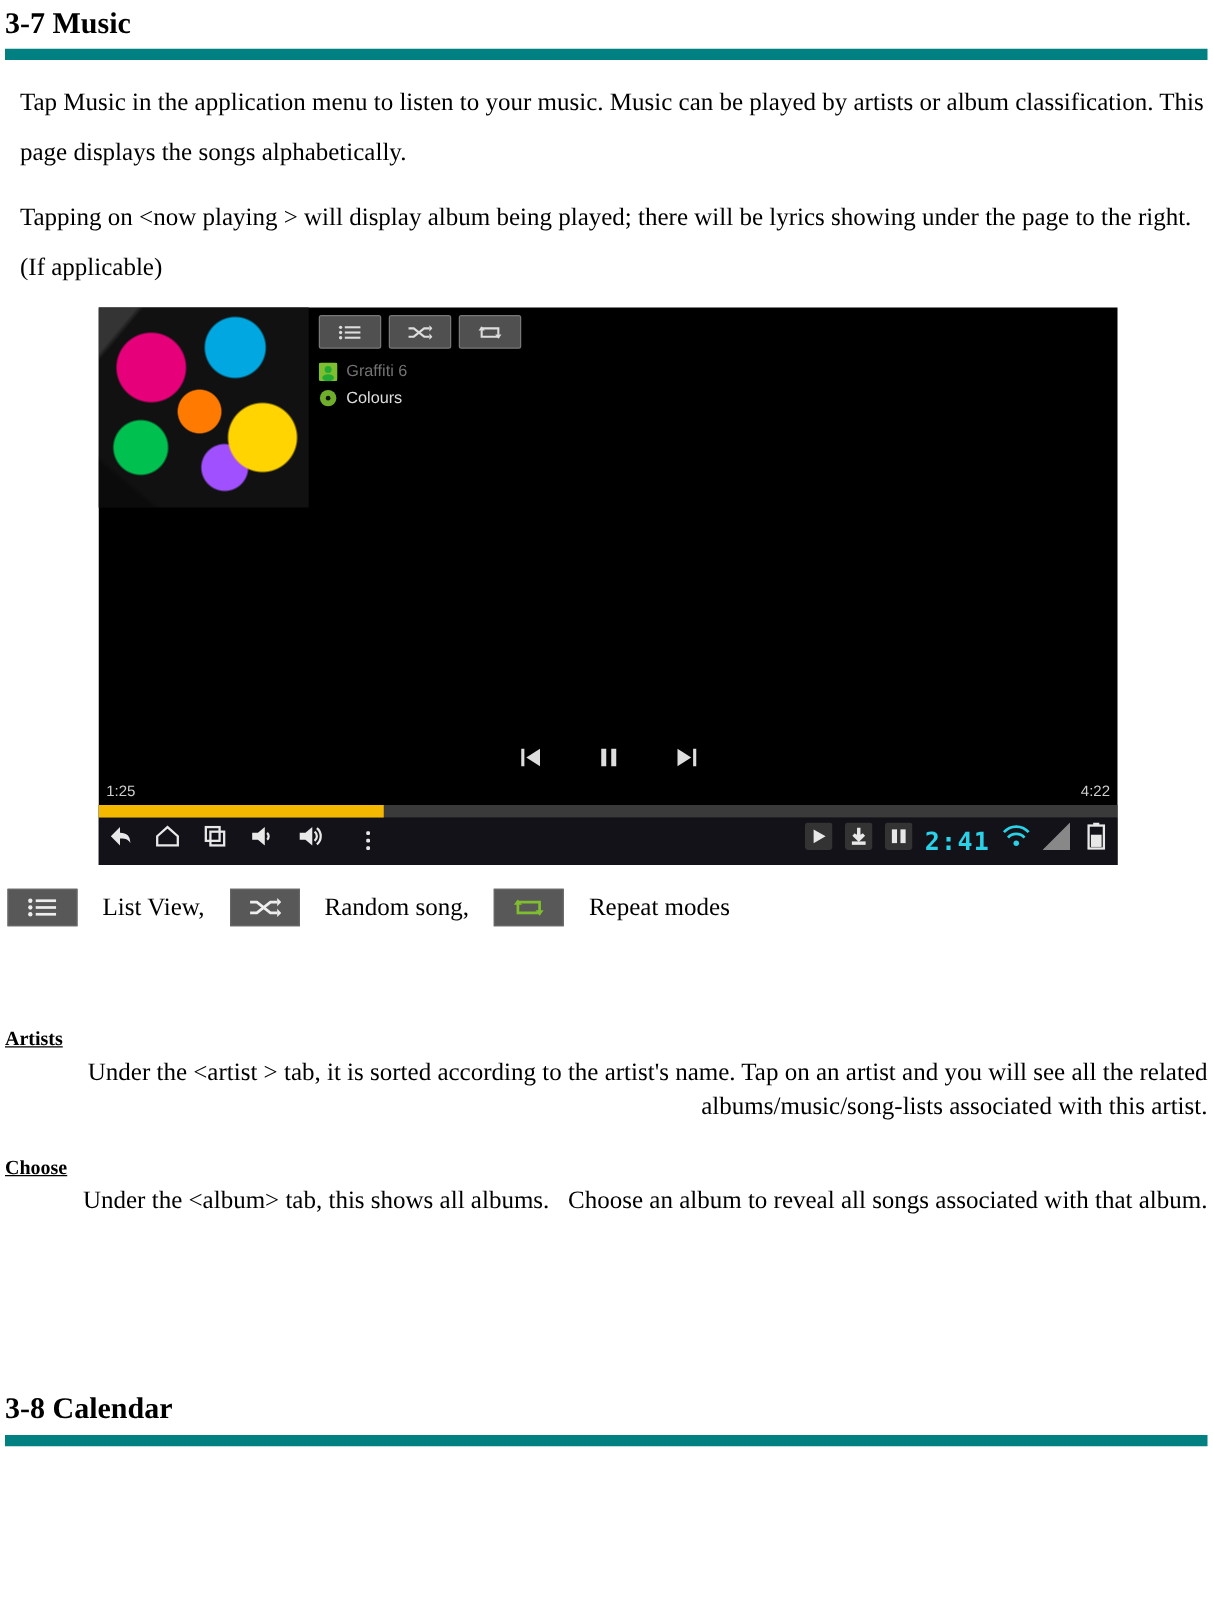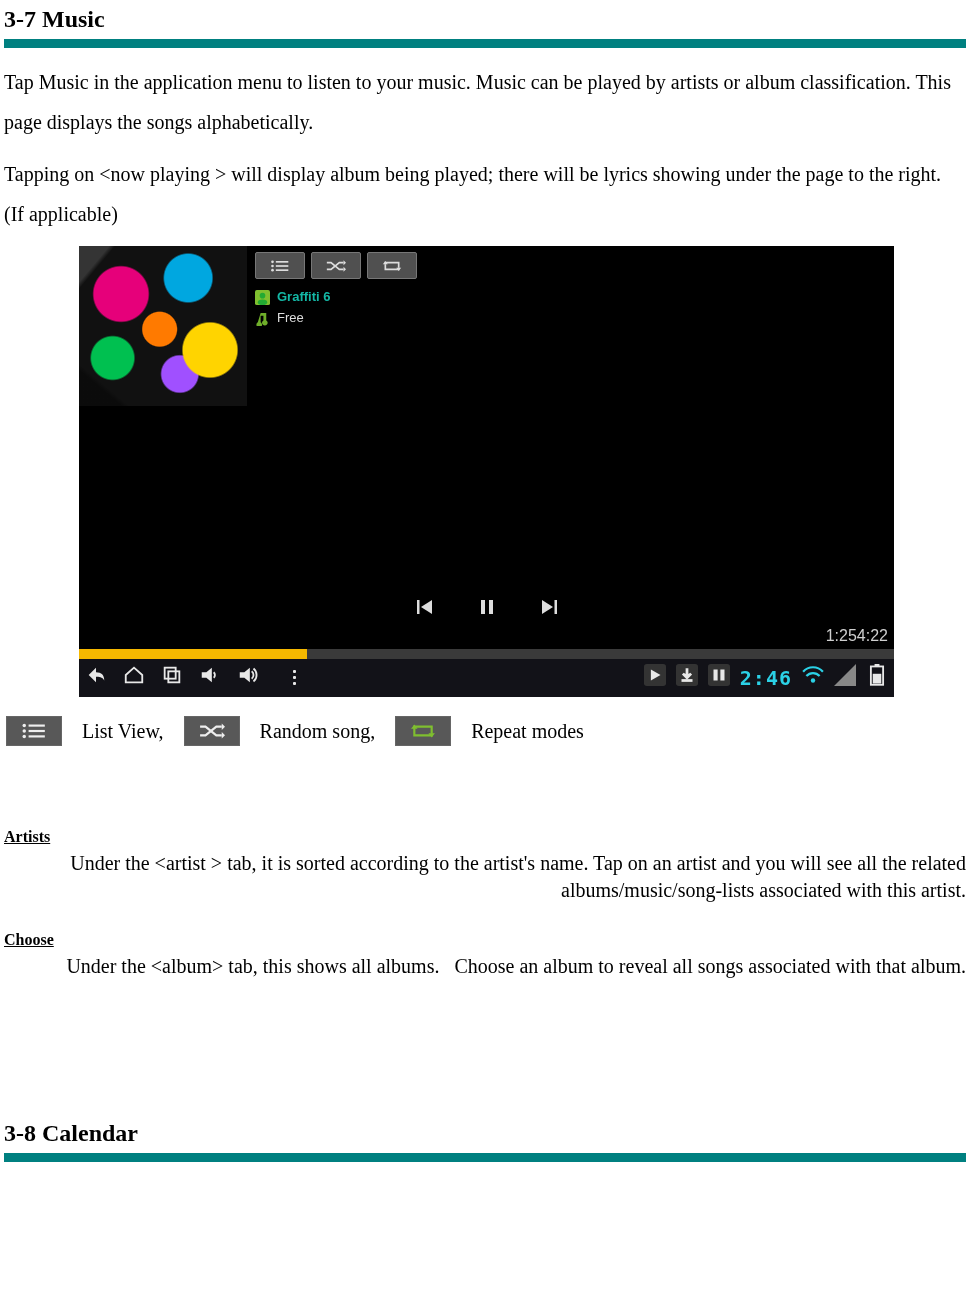--- a/index.html
+++ b/index.html
@@ -17,21 +17,21 @@
     font-size: 24px;
     font-weight: bold;
     margin: 0 0 4px 0;
   }
   .teal-rule {
     height: 9px;
     background: #008080;
     margin: 0 0 14px 0;
   }
   p.body {
-    margin: 0 0 12px 0;
+    margin: 0 0 12px 12px;
     line-height: 2.0;
   }
   .screenshot-wrap {
     margin: 10px 0 14px 75px;
     width: 815px;
     background: #000;
     font-family: Arial, sans-serif;
   }
   .topbar {
     display: flex;
@@ -82,35 +82,35 @@
   .tbtn svg { width: 20px; height: 14px; }
   .meta-row {
     display: flex;
     align-items: center;
     gap: 7px;
     margin: 4px 0;
     color: #ddd;
     font-size: 13px;
   }
   .meta-icon { width: 15px; height: 15px; display: inline-block; }
-  .meta-row.bold span { font-weight: 700; color: #14b8a6; }
+  .meta-row.bold span { font-weight: 400; color: #737373; }
 
   .playback-row {
     display: flex;
     align-items: center;
     justify-content: center;
     gap: 44px;
     padding: 10px 0 4px;
   }
   .playctrl svg { width: 18px; height: 18px; fill: #ddd; }
   .times-row {
     display: flex;
-    justify-content: flex-end;
+    justify-content: space-between;
     color: #cfcfcf;
-    font-size: 16px;
+    font-size: 12px;
     padding: 0 6px 2px;
   }
   .progress {
     height: 10px;
     background: #3a3a3a;
     margin: 0;
     position: relative;
   }
   .progress .fill {
     position: absolute; left:0; top:0; bottom:0;
@@ -230,24 +230,25 @@
               <rect width="16" height="16" fill="#7fbf2f" rx="2"></rect>
               <circle cx="8" cy="6" r="3" fill="#2a3"></circle>
               <ellipse cx="8" cy="13" rx="5" ry="3" fill="#2a3"></ellipse>
             </svg>
         </span>
         <span>Graffiti 6</span>
       </div>
       <div class="meta-row">
         <span class="meta-icon">
           <svg viewBox="0 0 16 16">
-              <path d="M6 2 L12 2 L12 10 A3 3 0 1 1 9 10 L9 5 L6 5 L6 12 A3 3 0 1 1 3 12 Z" fill="#6fae2a"></path>
+              <circle cx="8" cy="8" r="7" fill="#6fae2a"></circle>
+              <circle cx="8" cy="8" r="2" fill="#111"></circle>
             </svg>
         </span>
-        <span>Free</span>
+        <span>Colours</span>
       </div>
     </div>
   </div>
 
   <div style="height:180px"></div>
 
   <div class="playback-row">
     <span class="playctrl">
       <svg viewBox="0 0 18 18">
           <rect x="1" y="2" width="2.5" height="14"></rect>
@@ -327,21 +328,21 @@
             <rect x="4" y="11" width="8" height="2" fill="#e8e8e8"></rect>
           </svg>
       </span>
       <span>
         <svg viewBox="0 0 16 16" width="16" height="16">
             <rect width="16" height="16" fill="#333" rx="2"></rect>
             <rect x="4" y="4" width="3" height="8" fill="#e8e8e8"></rect>
             <rect x="9" y="4" width="3" height="8" fill="#e8e8e8"></rect>
           </svg>
       </span>
-      <span class="clock">2:46</span>
+      <span class="clock">2:41</span>
       <span>
         <svg viewBox="0 0 20 16" width="20" height="16">
             <path d="M1 5 A12 12 0 0 1 19 5" fill="none" stroke="#2bd1e6" stroke-width="2"></path>
             <path d="M4 9 A8 8 0 0 1 16 9" fill="none" stroke="#2bd1e6" stroke-width="2"></path>
             <circle cx="10" cy="13" r="2" fill="#2bd1e6"></circle>
           </svg>
       </span>
       <span>
         <svg viewBox="0 0 16 16" width="16" height="16">
             <polygon points="0,16 16,16 16,0" fill="#888"></polygon>

